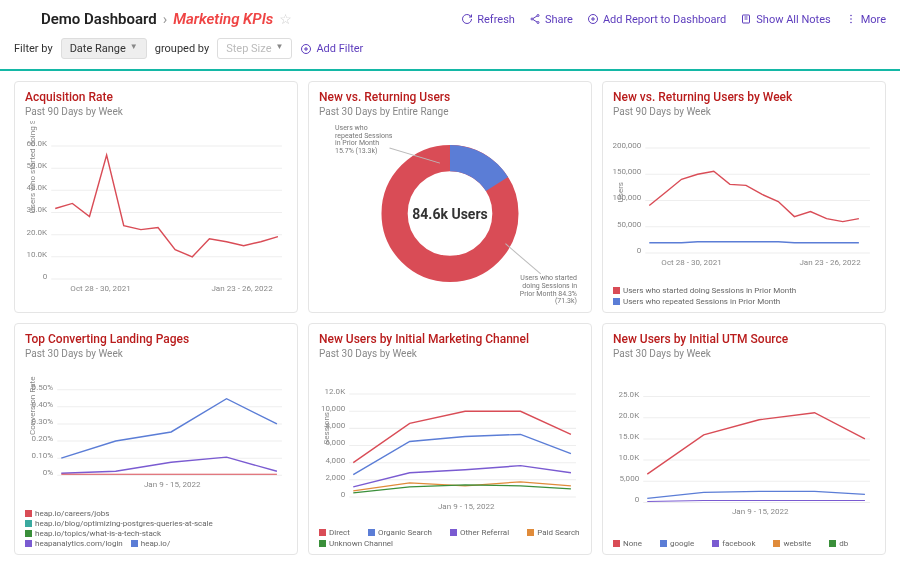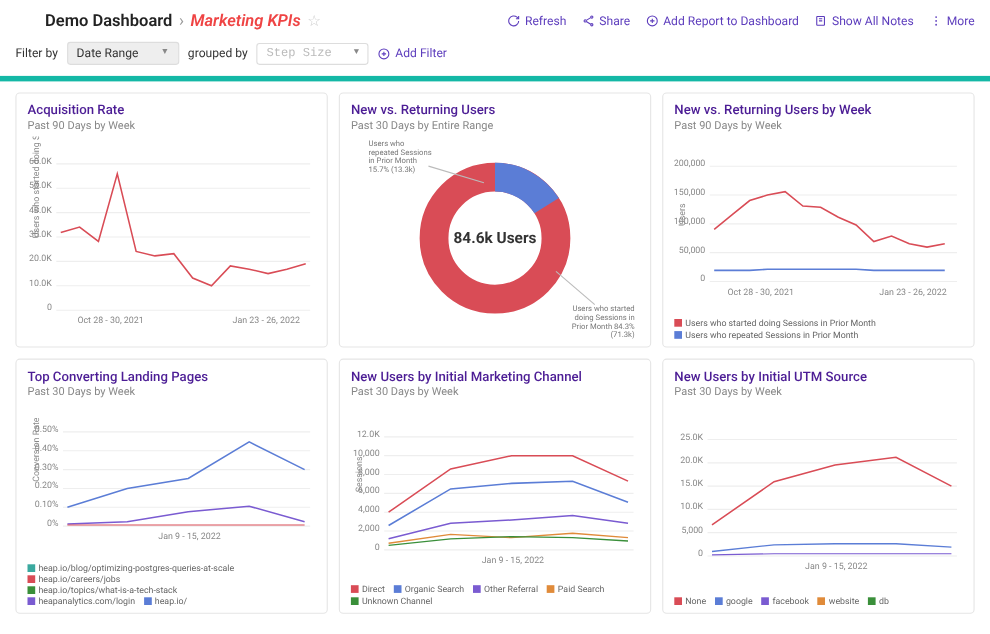--- a/index.html
+++ b/index.html
@@ -6,34 +6,34 @@
 body { font-family: -apple-system, BlinkMacSystemFont, "Segoe UI", Roboto, sans-serif; background: #fff; width: 900px; height: 576px; overflow: hidden; font-size: 11px; color: #333; }
 .header { display: flex; align-items: center; justify-content: space-between; padding: 10px 14px 6px; }
 .breadcrumb { display: flex; align-items: center; gap: 6px; font-size: 15px; }
 .bc-root { font-weight: 600; color: #222; margin-left: 27px; }
 .bc-sep { color: #999; }
 .bc-page { font-weight: 600; color: #ef4444; font-style: italic; }
 .star { color: #ccc; font-size: 14px; }
 .actions { display: flex; align-items: center; gap: 14px; font-size: 11px; color: #5d3dbd; }
 .act { display: flex; align-items: center; gap: 4px; cursor: pointer; }
 .act svg { width: 12px; height: 12px; }
-.filters { display: flex; align-items: center; gap: 8px; padding: 4px 14px 10px; font-size: 11px; border-bottom: 5px solid #14b8a6; }
-.pill { background: #eee; border: 1px solid #ddd; border-radius: 3px; padding: 3px 8px; display: flex; align-items: flex-start; gap: 20px; }
-.pill.ghost { background: #fff; color: #bbb; font-family: Liberation Mono, monospace; }
+.filters { display: flex; align-items: center; gap: 8px; padding: 4px 14px 10px; font-size: 11px; border-bottom: 2px solid #14b8a6; }
+.pill { background: #eee; border: 1px solid #ddd; border-radius: 3px; padding: 3px 8px; display: flex; align-items: flex-start; gap: 4px; }
+.pill.ghost { background: #fff; color: #bbb; }
 .chev { font-size: 8px; color: #888; }
 .addf { color: #5d3dbd; display: flex; align-items: center; gap: 4px; }
 .grid { display: grid; grid-template-columns: repeat(3, 1fr); gap: 10px; padding: 10px 14px; }
 .card { border: 1px solid #e5e5e5; border-radius: 4px; padding: 8px 10px 6px; height: 232px; display: flex; flex-direction: column; }
-.card-title { color: #4c1d95; font-size: 12px; font-weight: 500; margin-bottom: 2px; }
+.card-title { color: #b91c1c; font-size: 12px; font-weight: 500; margin-bottom: 2px; }
 .card-sub { color: #888; font-size: 10px; margin-bottom: 4px; }
 .chart { flex: 1; position: relative; }
 svg.plot { width: 100%; height: 100%; }
 .axis-title { font-size: 8px; fill: #888; }
 .tick-label { font-size: 8px; fill: #888; }
-.legend { font-size: 8px; color: #666; display: flex; flex-wrap: wrap; gap: 2px 8px; padding-top: 2px; }
+.legend { font-size: 8px; color: #666; display: flex; flex-wrap: wrap; gap: 2px 18px; padding-top: 2px; }
 .legend span { display: flex; align-items: center; gap: 3px; }
 .sw { width: 7px; height: 7px; display: inline-block; }
 .donut-center { position: absolute; left: 50%; top: 50%; transform: translate(-50%, -50%); text-align: center; font-weight: 700; font-size: 14px; }
 .donut-lbl { position: absolute; font-size: 7px; color: #777; line-height: 1.1; width: 60px; }
 </style>
 </head>
 <body>
 
 <div class="header">
   <div class="breadcrumb">
@@ -216,26 +216,26 @@
             <line x1="32" y1="15" x2="255" y2="15"></line>
           </g>
         <polyline fill="none" stroke="#5b7dd6" stroke-width="1.4" points="36,83 90,66 145,57 200,24 250,49"></polyline>
         <polyline fill="none" stroke="#7a5bd1" stroke-width="1.4" points="36,98 90,96 145,87 200,82 250,96"></polyline>
         <polyline fill="none" stroke="#d94c56" stroke-width="1" points="36,99 90,99 145,99 200,99 250,99"></polyline>
         <text class="tick-label" x="118" y="112">Jan 9 - 15, 2022</text>
       </svg>
     </div>
     <div class="legend" style="flex-direction:column;gap:1px">
       <span>
+          <i class="sw" style="background:#d94c56"></i>
+          <span>heap.io/careers/jobs</span>
+        </span>
+      <span>
           <i class="sw" style="background:#3aa99f"></i>
           <span>heap.io/blog/optimizing-postgres-queries-at-scale</span>
-        </span>
-      <span>
-          <i class="sw" style="background:#d94c56"></i>
-          <span>heap.io/careers/jobs</span>
         </span>
       <span>
           <i class="sw" style="background:#3a8f3a"></i>
           <span>heap.io/topics/what-is-a-tech-stack</span>
         </span>
       <span style="display:flex;gap:8px">
           <span>
             <i class="sw" style="background:#7a5bd1"></i>
             <span>heapanalytics.com/login</span>
           </span>

